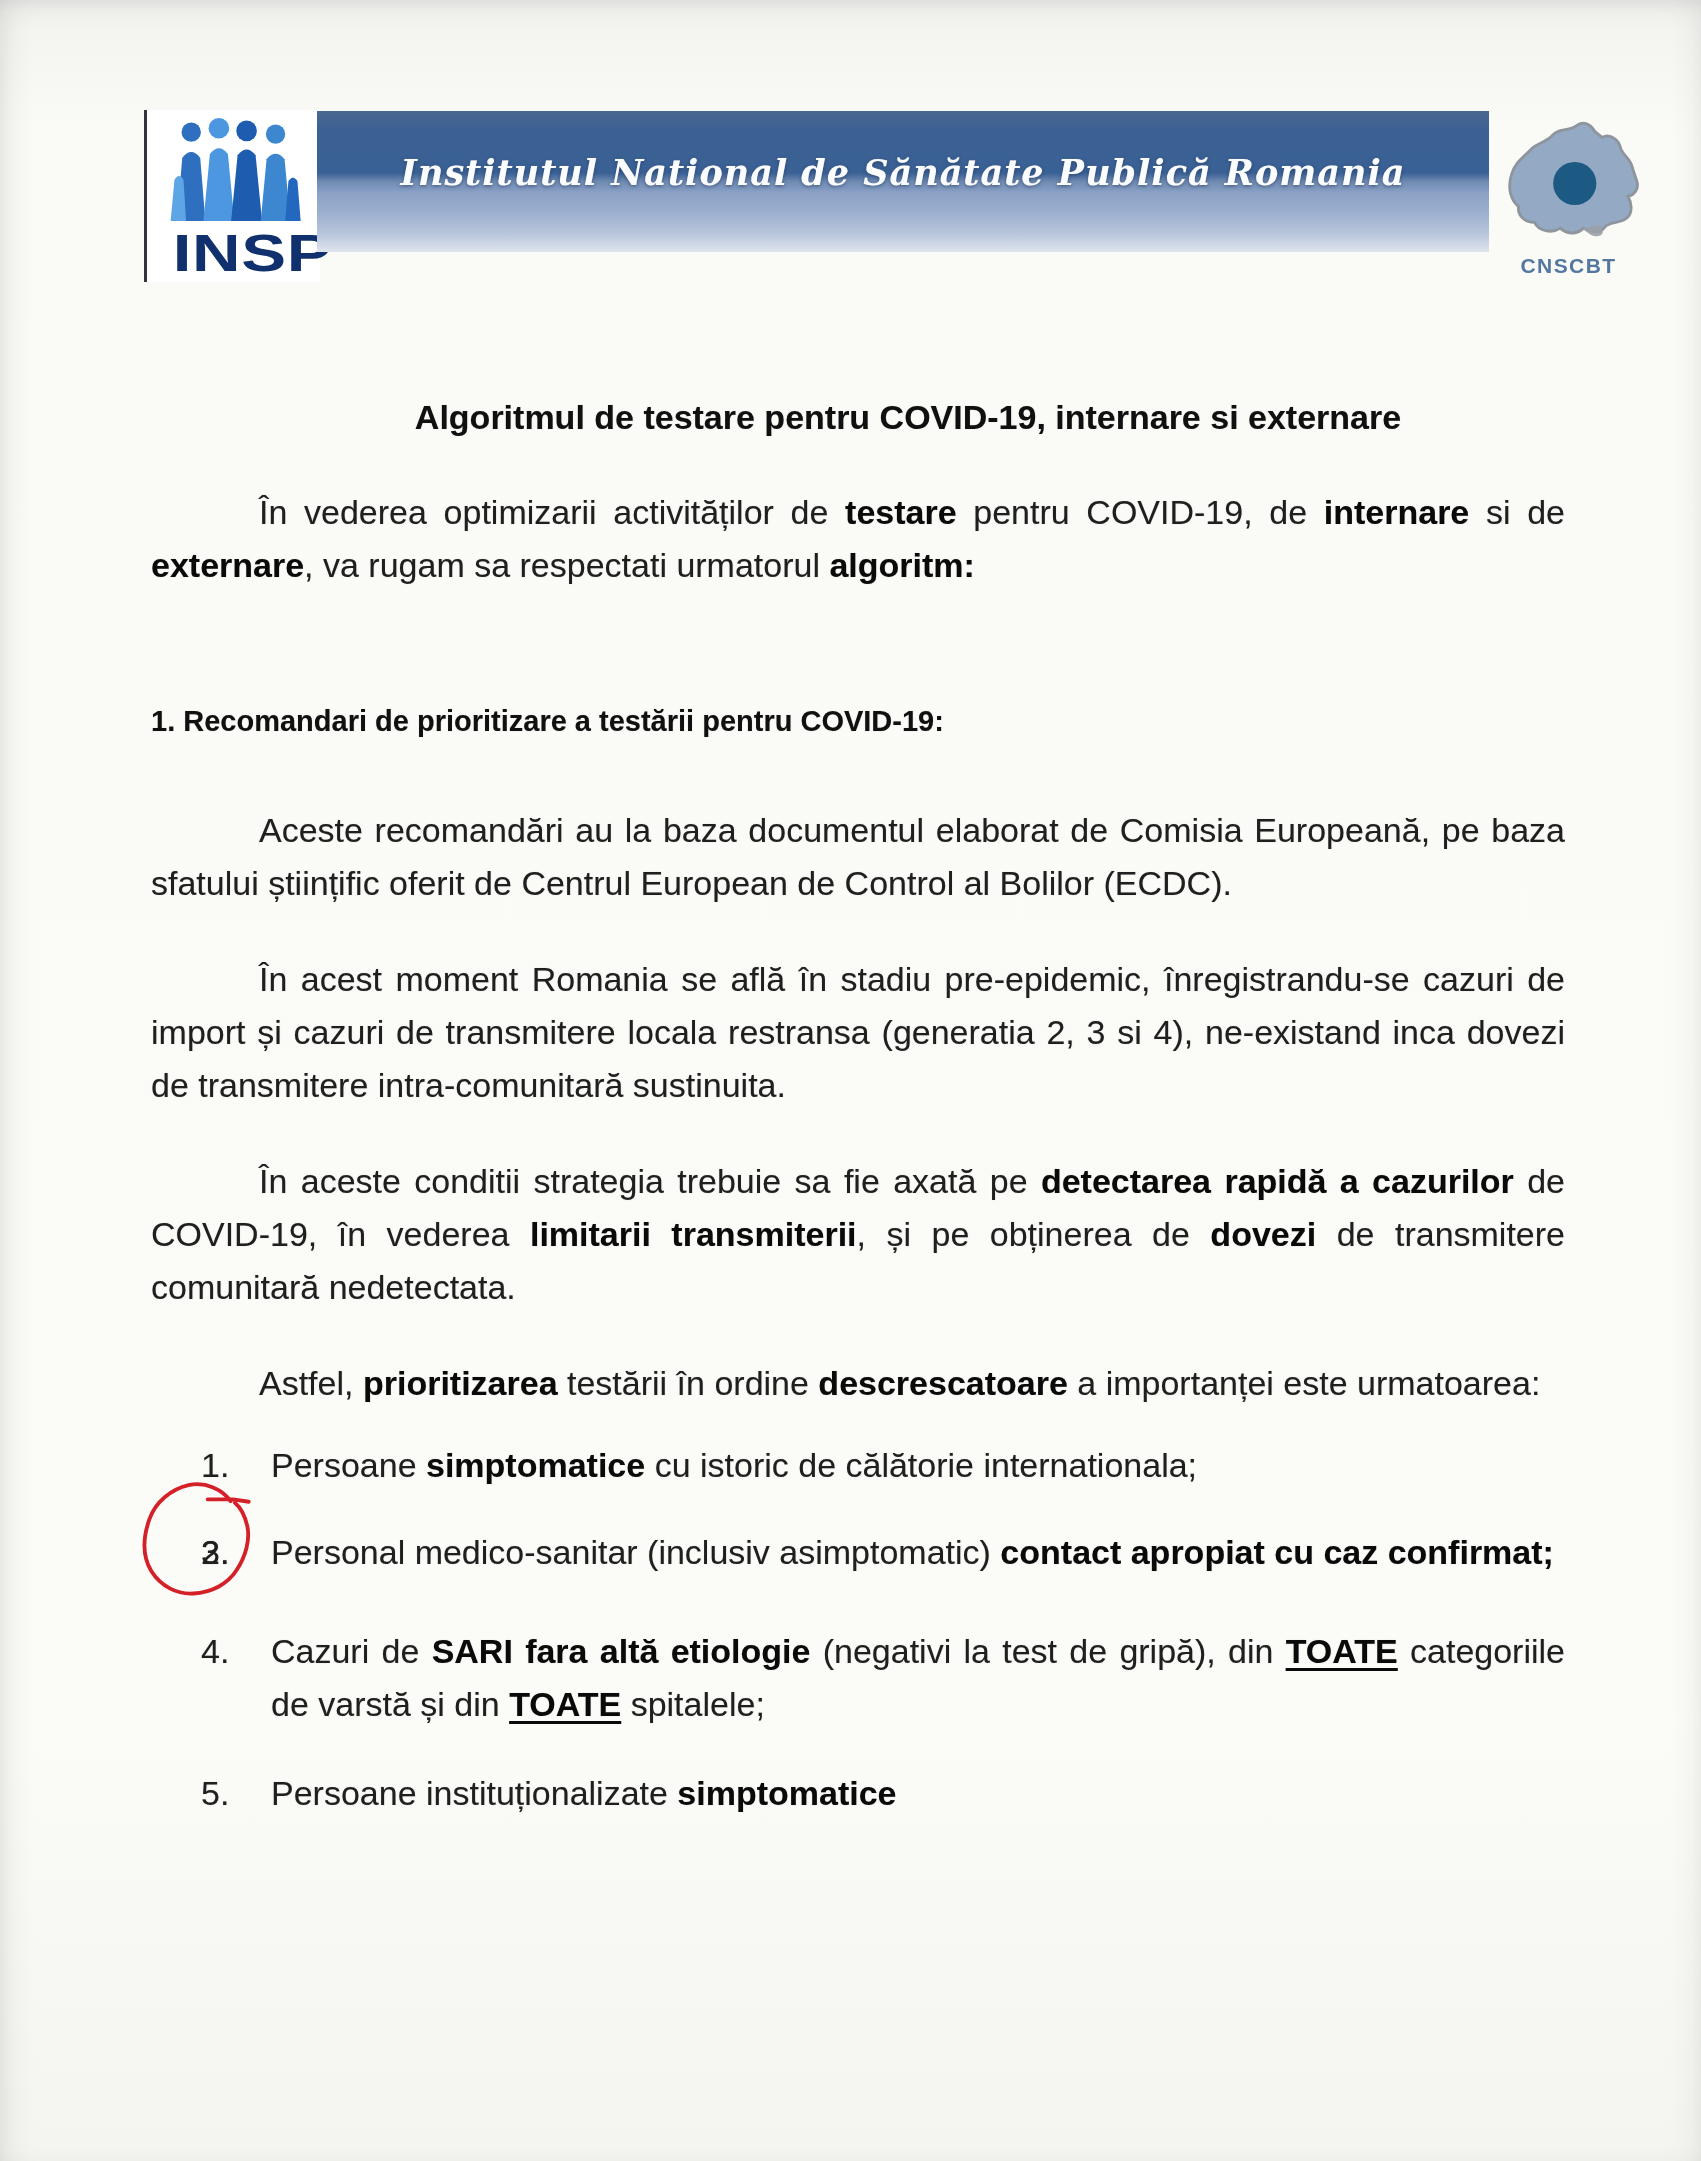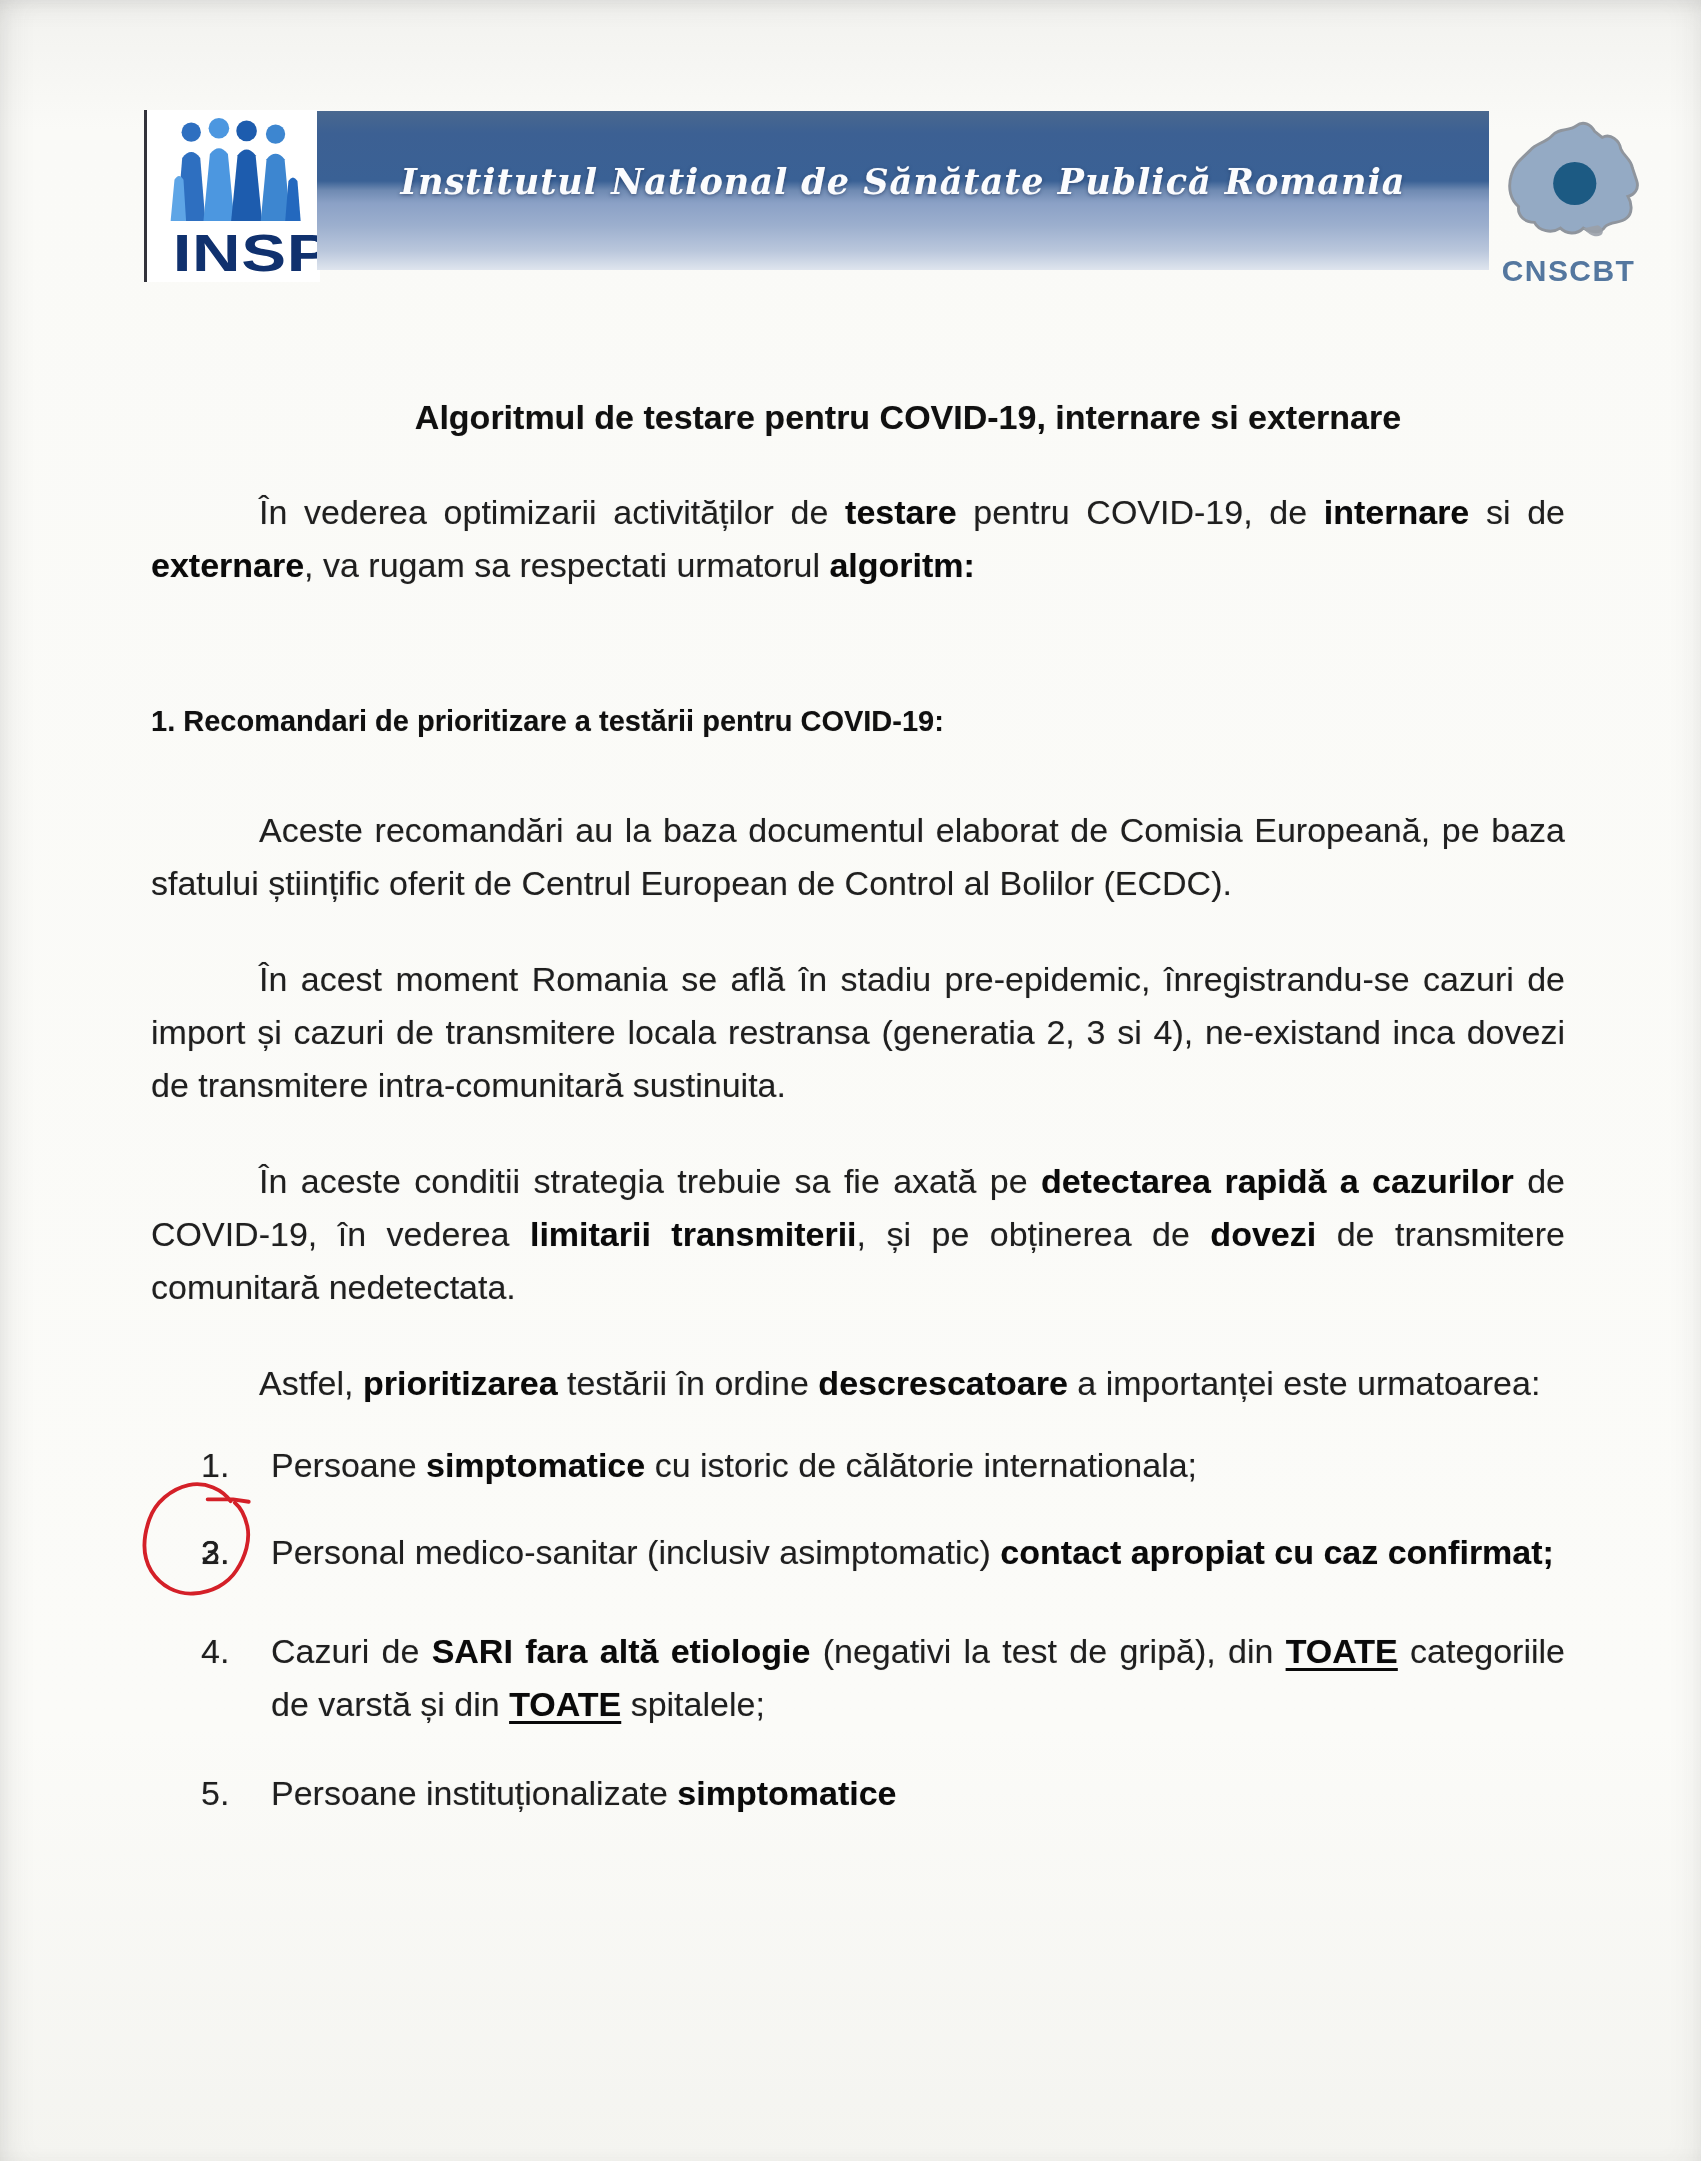--- a/index.html
+++ b/index.html
@@ -23,42 +23,42 @@
   }
   .insp-logo svg{position:absolute;top:7.7px;left:8.6px;}
   .insp-text{
     font-weight:700;font-size:57px;line-height:1;
     color:#10316e;letter-spacing:0.5px;
     transform:scaleX(1.18) scaleY(.92);transform-origin:center bottom;
     margin-bottom:2.9px;
     filter:blur(0.3px);
   }
   .banner{
-    position:absolute;left:317px;top:111px;width:1172px;height:159px;
+    position:absolute;left:317px;top:111px;width:1172px;height:141px;
     background:linear-gradient(180deg,
       #49688f 0%, #3c6093 14%, #3a6195 44%,
       #6f8ab2 50%, #8ba1c6 58%, #9cafce 72%,
       #bac7dc 88%, #dfe5ee 100%);
     display:flex;align-items:center;justify-content:center;
   }
   .banner-title{
     font-family:"DejaVu Serif","Liberation Serif",serif;
     font-style:italic;font-weight:700;
     font-size:35px;color:#fbfcfe;
     letter-spacing:1px;
     margin-top:-17.3px;
     text-shadow:0 1.4px 3.8px rgba(25,45,85,.65), 0 0 1px rgba(255,255,255,.6);
     filter:blur(0.2px);
   }
   .cnscbt{
     position:absolute;left:1492px;top:114px;width:153px;height:201px;
     display:flex;flex-direction:column;align-items:center;
   }
   .cnscbt-text{
-    font-weight:700;font-size:30px;color:#54779f;
+    font-weight:700;font-size:21px;color:#54779f;
     letter-spacing:1.4px;margin-top:1px;
     filter:blur(0.5px);
   }
   
   .doc-body{
     position:absolute;left:151px;top:398px;width:1414px;
     font-size:34px;line-height:53px;
     text-shadow:0 0 1px rgba(70,70,70,.35);
   }
   .doc-title{

